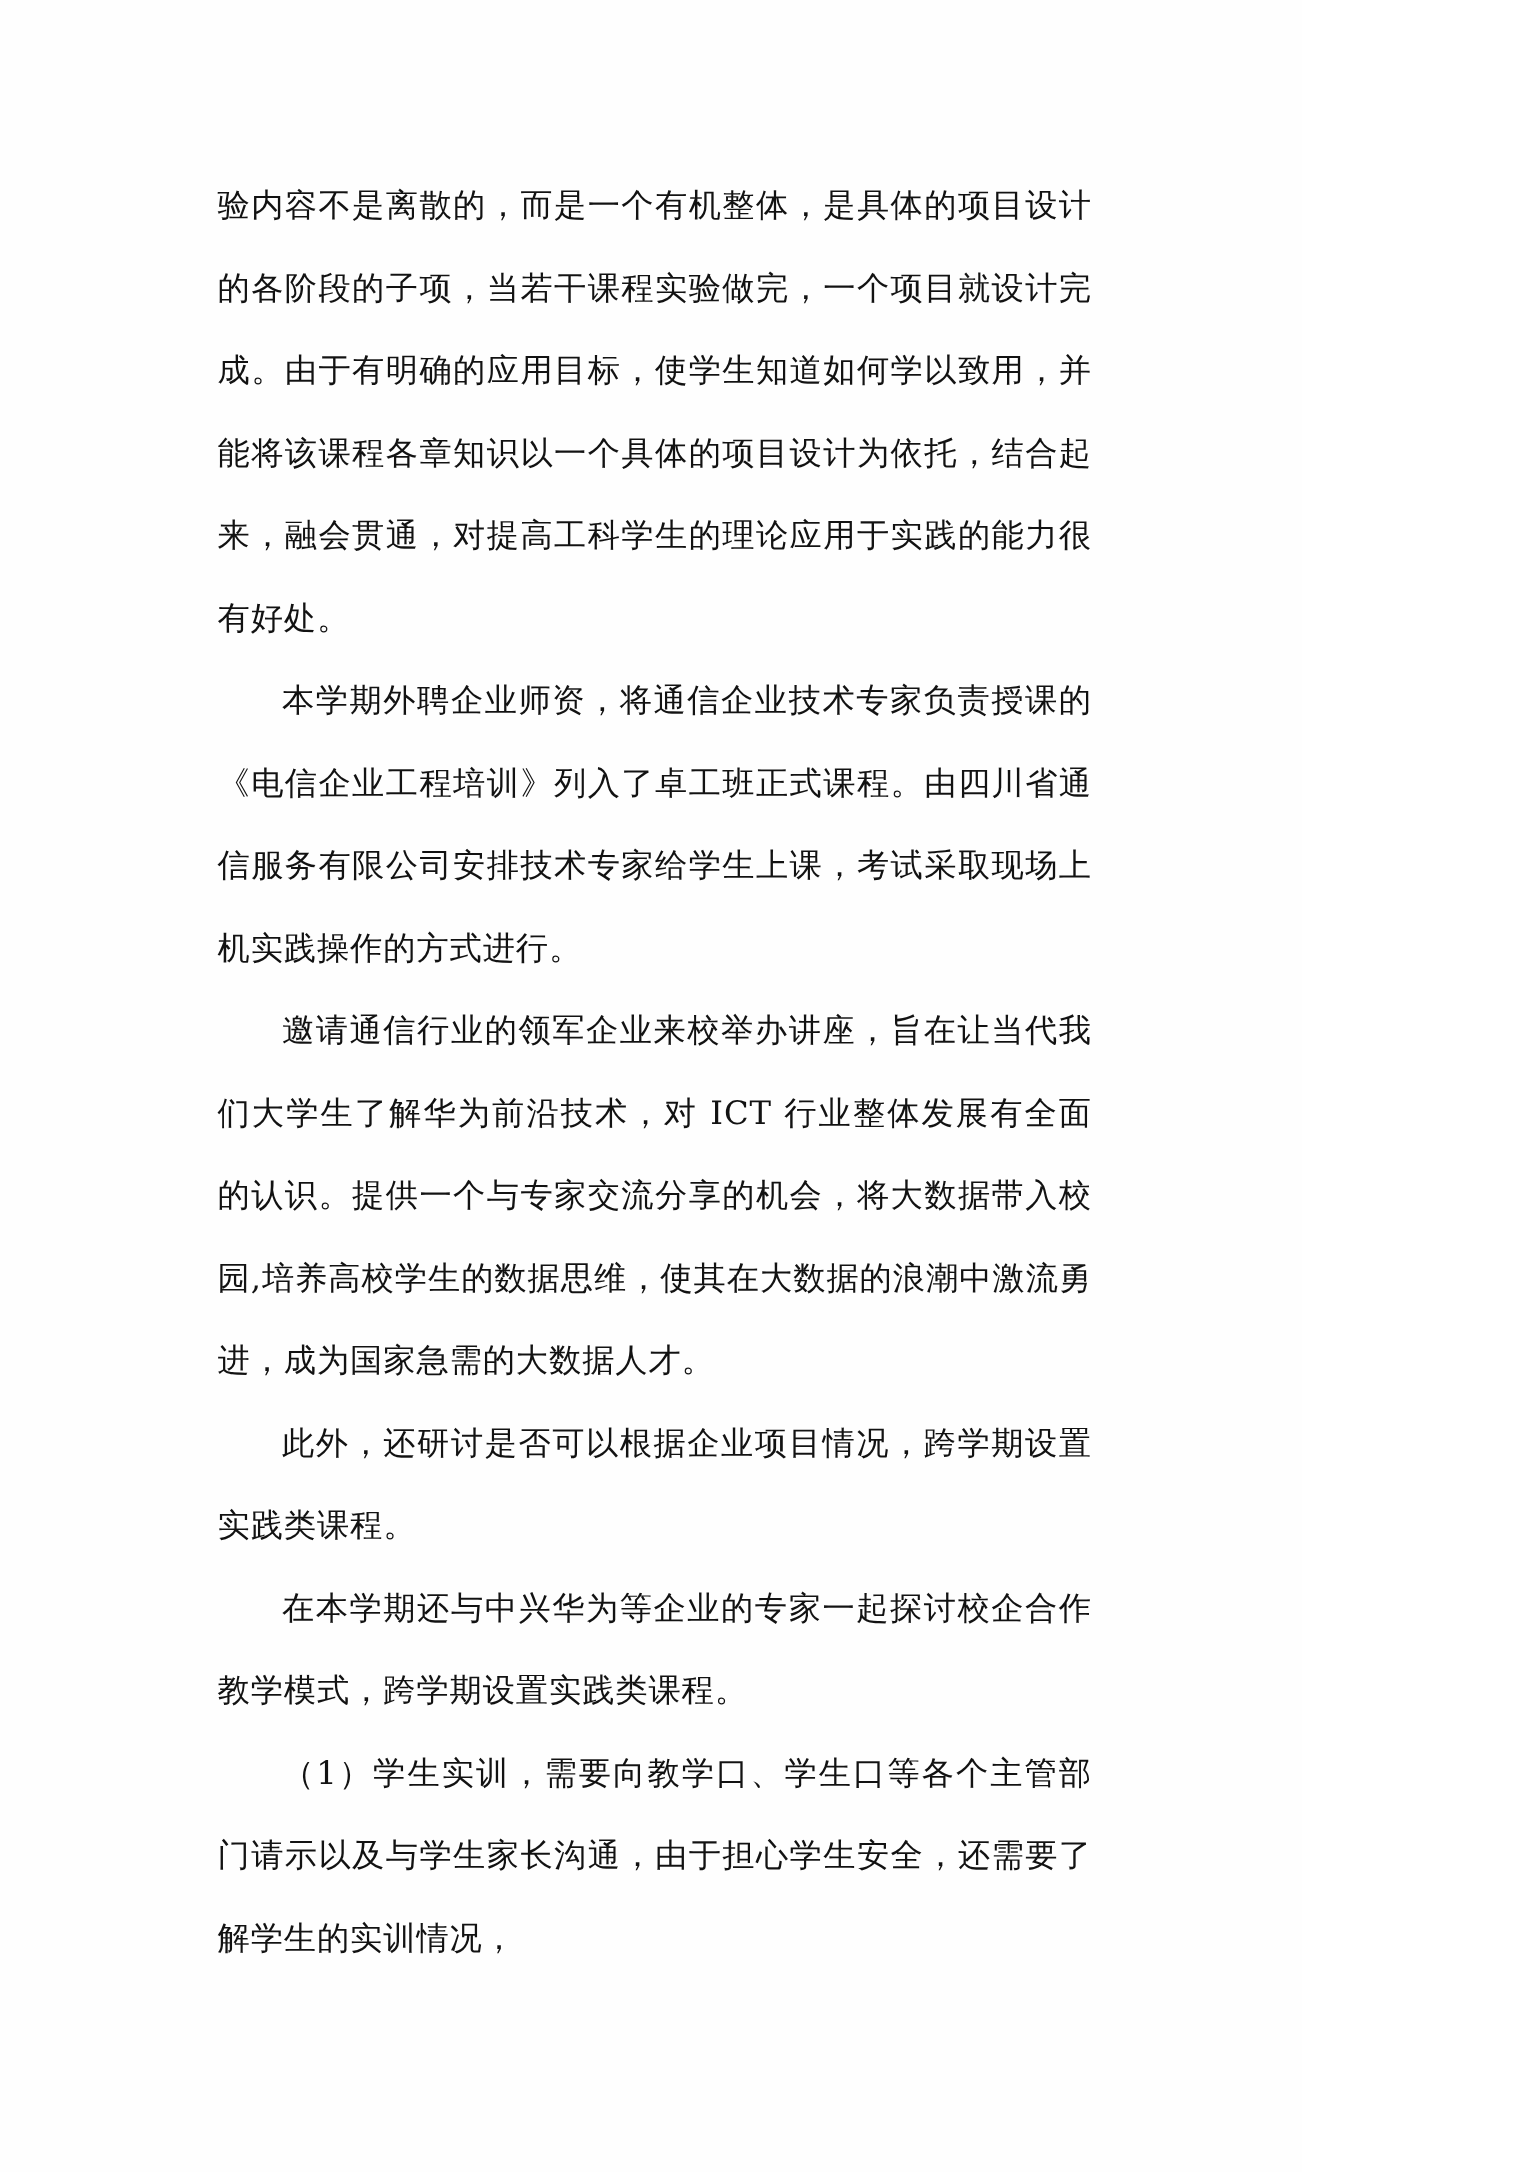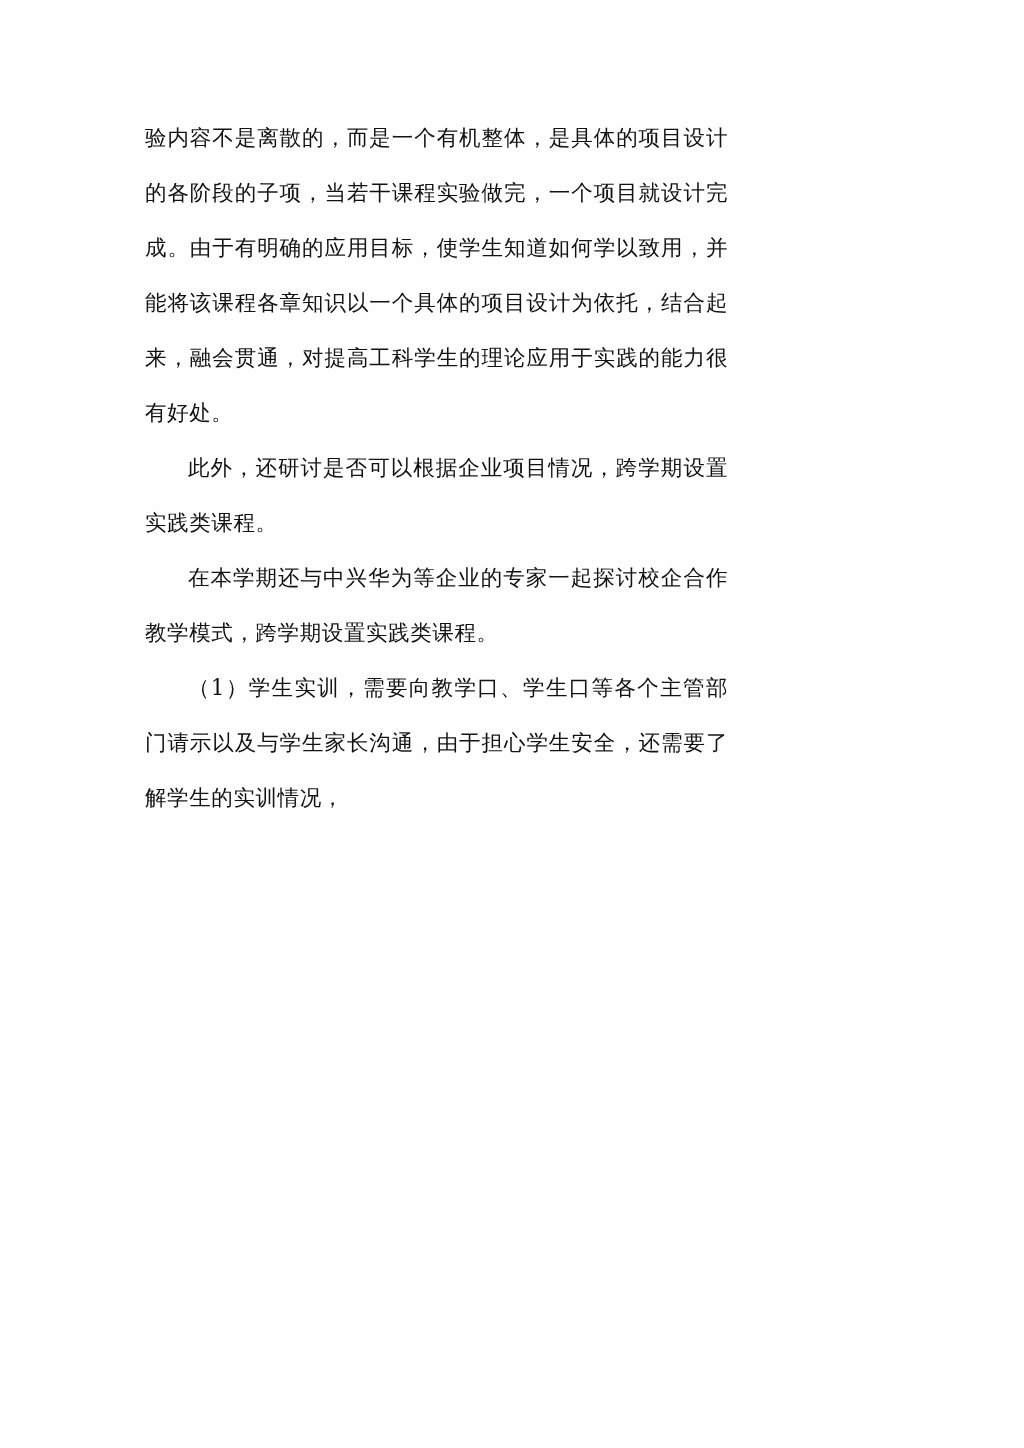--- a/index.html
+++ b/index.html
@@ -39,17 +39,19 @@
   .para.no-indent {
     text-indent: 0;
   }
 </style>
 </head>
 <body>
 
 <div class="page">
   <div class="doc-body">
     <p class="para no-indent">验内容不是离散的，而是一个有机整体，是具体的项目设计的各阶段的子项，当若干课程实验做完，一个项目就设计完成。由于有明确的应用目标，使学生知道如何学以致用，并能将该课程各章知识以一个具体的项目设计为依托，结合起来，融会贯通，对提高工科学生的理论应用于实践的能力很有好处。</p>
+    <p class="para">本学期外聘企业师资，将通信企业技术专家负责授课的《电信企业工程培训》列入了卓工班正式课程。由四川省通信服务有限公司安排技术专家给学生上课，考试采取现场上机实践操作的方式进行。</p>
+    <p class="para">邀请通信行业的领军企业来校举办讲座，旨在让当代我们大学生了解华为前沿技术，对 ICT 行业整体发展有全面的认识。提供一个与专家交流分享的机会，将大数据带入校园,培养高校学生的数据思维，使其在大数据的浪潮中激流勇进，成为国家急需的大数据人才。</p>
     <p class="para">此外，还研讨是否可以根据企业项目情况，跨学期设置实践类课程。</p>
     <p class="para">在本学期还与中兴华为等企业的专家一起探讨校企合作教学模式，跨学期设置实践类课程。</p>
     <p class="para">（1）学生实训，需要向教学口、学生口等各个主管部门请示以及与学生家长沟通，由于担心学生安全，还需要了解学生的实训情况，</p>
   </div>
 </div>
 
 </body></html>

